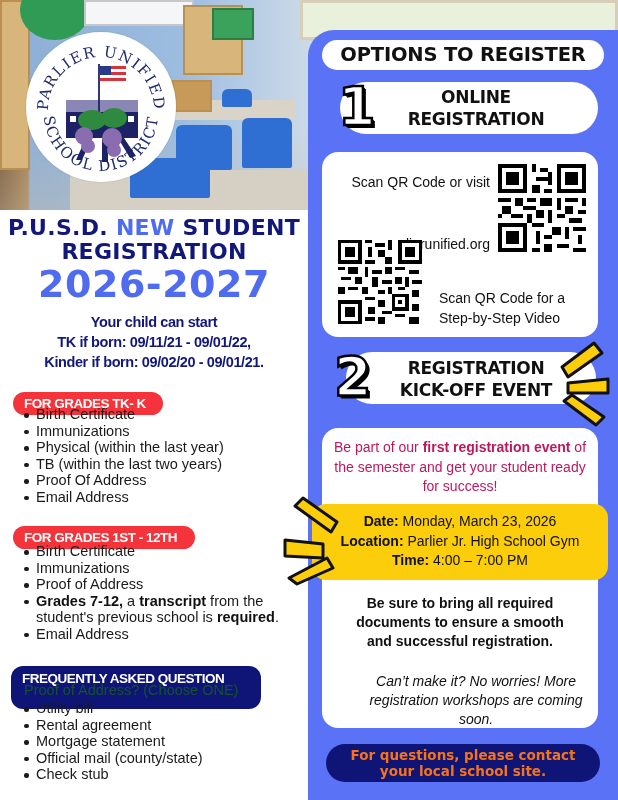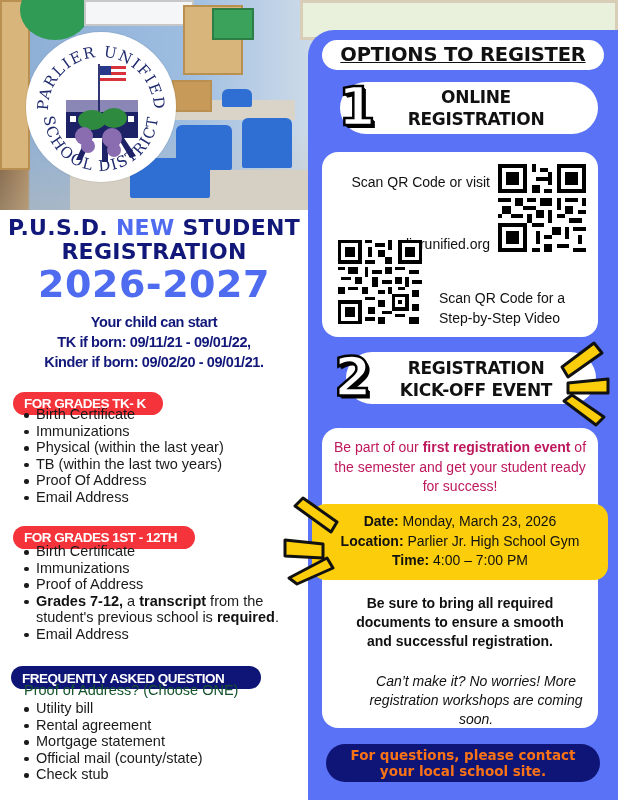--- a/index.html
+++ b/index.html
@@ -68,21 +68,21 @@
 
   
   .right {
     position: absolute; left: 308px; top: 30px; width: 310px; height: 770px;
     background: #5a72f5; border-top-left-radius: 26px;
   }
   .header-pill {
     position: absolute; left: 14px; top: 10px; width: 282px; height: 30px;
     background: #fff; border-radius: 16px; text-align: center;
     font-weight: 700; font-size: 19.5px; line-height: 30px; color: #111;
-    font-family: "DejaVu Sans", sans-serif; letter-spacing: -0.2px; text-decoration: underline;
+    font-family: "DejaVu Sans", sans-serif; letter-spacing: -0.2px;
   }
   .step-pill {
     position: absolute; background: #fff; border-radius: 26px; text-align: center;
     font-weight: 700; font-size: 17px; line-height: 22px; color: #111;
     font-family: "DejaVu Sans", sans-serif; letter-spacing: -0.3px;
   }
   .big-num {
     position: absolute; font-family: "DejaVu Sans", sans-serif; font-weight: 700;
     font-size: 54px; line-height: 54px; color: #fff;
     -webkit-text-stroke: 2.5px #000;
@@ -198,21 +198,21 @@
   <ul class="bullets" style="left:21px;top:333px;width:285px;">
     <li>Birth Certificate</li>
     <li>Immunizations</li>
     <li>Proof of Address</li>
     <li>
       <b>Grades 7-12,</b><span> a </span><b>transcript</b><span> from the student's previous school is </span><b>required</b><span>.</span>
     </li>
     <li>Email Address</li>
   </ul>
 
-  <div class="pill navy" style="left:11px;top:442px;width:250px;height:23px;line-height:25px;">FREQUENTLY ASKED QUESTION</div>
+  <div class="pill navy" style="left:11px;top:442px;width:250px;height:43px;line-height:25px;">FREQUENTLY ASKED QUESTION</div>
   <div class="faq-q" style="top:472px;">Proof of Address? (Choose ONE)</div>
   <ul class="bullets" style="left:21px;top:490px;">
     <li>Utility bill</li>
     <li>Rental agreement</li>
     <li>Mortgage statement</li>
     <li>Official mail (county/state)</li>
     <li>Check stub</li>
   </ul>
 </div>
 

